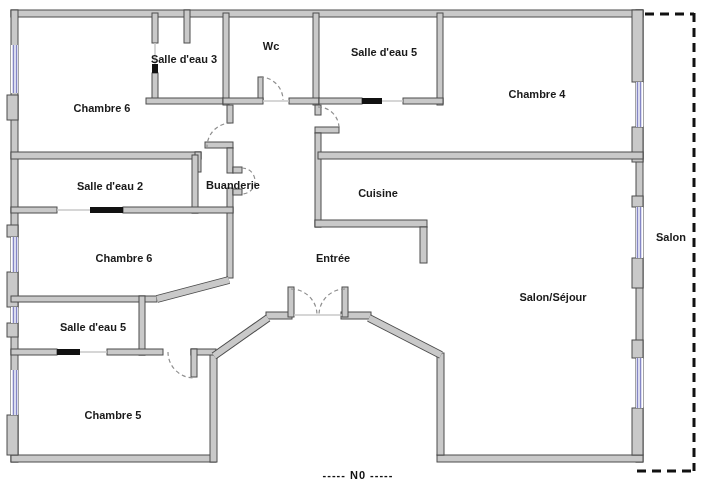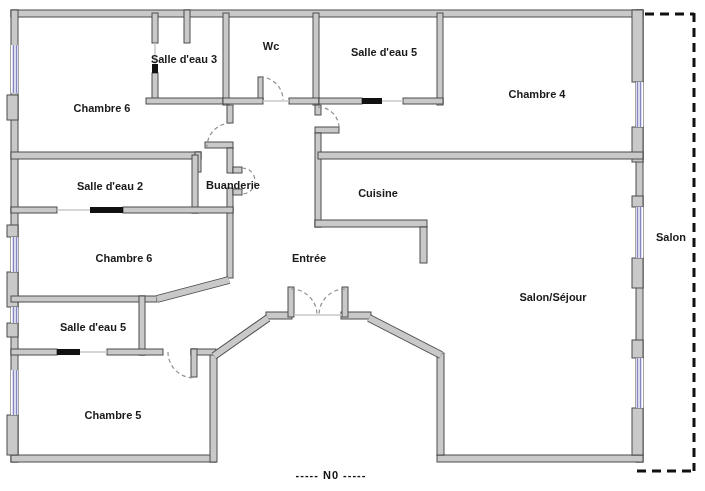--- a/index.html
+++ b/index.html
@@ -2,21 +2,21 @@
 <html><head>
 <meta charset="utf-8">
 <style>
   html,body{margin:0;padding:0;background:#ffffff;}
   #plan{position:relative;width:705px;height:491px;background:#fff;overflow:hidden;
         font-family:"Liberation Sans",sans-serif;}
   #plan svg{position:absolute;left:0;top:0;}
   .room-label{position:absolute;transform:translate(-50%,-50%);
       font-size:11px;font-weight:bold;color:var(--label,#1a1a1a);white-space:nowrap;}
   .compass{position:absolute;transform:translate(-50%,-50%);
-      font-size:11px;font-weight:bold;color:#111;letter-spacing:1px;white-space:nowrap;}
+      font-size:11px;font-weight:bold;color:#111;letter-spacing:1px;white-space:nowrap;margin-left:27px;}
   .wall{fill:var(--wall-fill);stroke:var(--wall-edge);stroke-width:1;}
   .leaf{fill:var(--door-leaf);stroke:none;}
   .thin{stroke:#c9c9c9;stroke-width:1.5;}
   .win{stroke:var(--window);stroke-width:1.6;}
   .arc{fill:none;stroke:var(--door-arc);stroke-width:1.2;stroke-dasharray:4 3;}
   .dwall-edge{stroke:var(--wall-edge);stroke-width:8;}
   .dwall-fill{stroke:var(--wall-fill);stroke-width:6;}
   .balc{stroke:var(--balcony-dash);stroke-width:3;stroke-dasharray:9 6;fill:none;}
 </style>
 </head>
@@ -164,20 +164,20 @@
 
   <div class="room-label" style="left:102px;top:108px">Chambre 6</div>
   <div class="room-label" style="left:184px;top:59px">Salle d'eau 3</div>
   <div class="room-label" style="left:271px;top:46px">Wc</div>
   <div class="room-label" style="left:384px;top:52px">Salle d'eau 5</div>
   <div class="room-label" style="left:537px;top:94px">Chambre 4</div>
   <div class="room-label" style="left:110px;top:186px">Salle d'eau 2</div>
   <div class="room-label" style="left:233px;top:185px">Buanderie</div>
   <div class="room-label" style="left:378px;top:193px">Cuisine</div>
   <div class="room-label" style="left:124px;top:258px">Chambre 6</div>
-  <div class="room-label" style="left:309px;top:258px">Entrée</div>
+  <div class="room-label" style="left:333px;top:258px">Entrée</div>
   <div class="room-label" style="left:553px;top:297px">Salon/Séjour</div>
   <div class="room-label" style="left:93px;top:327px">Salle d'eau 5</div>
   <div class="room-label" style="left:113px;top:415px">Chambre 5</div>
   <div class="room-label" style="left:671px;top:237px">Salon</div>
 
   <div class="compass" style="left:331px;top:475px">----- N0 -----</div>
 </div>
 
 </body></html>

